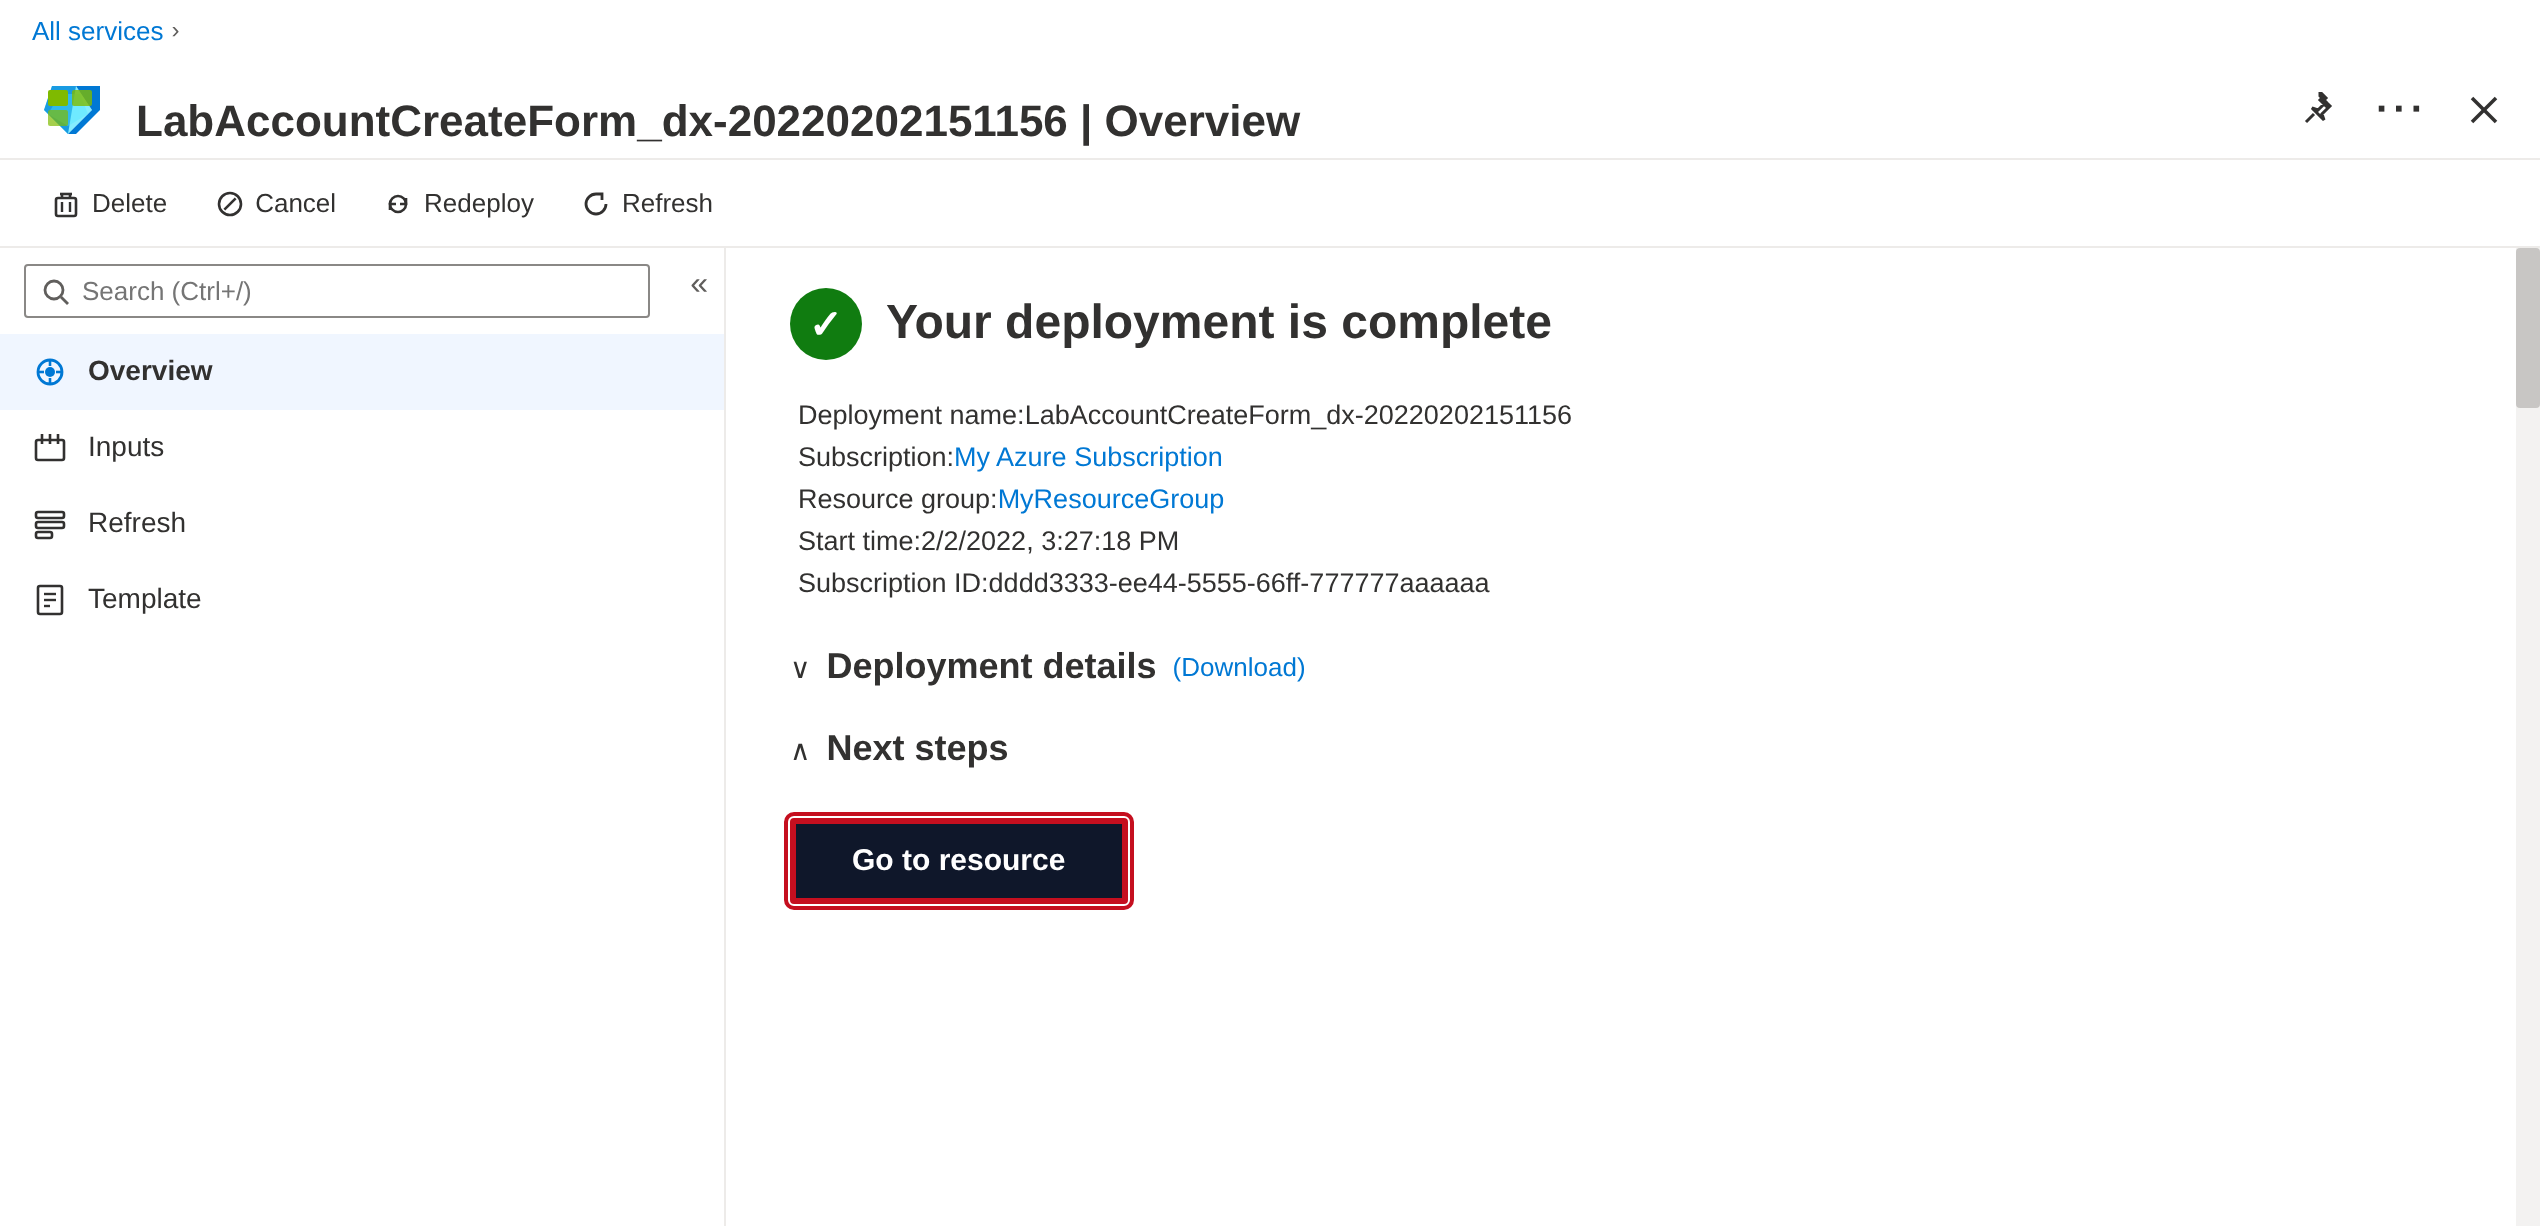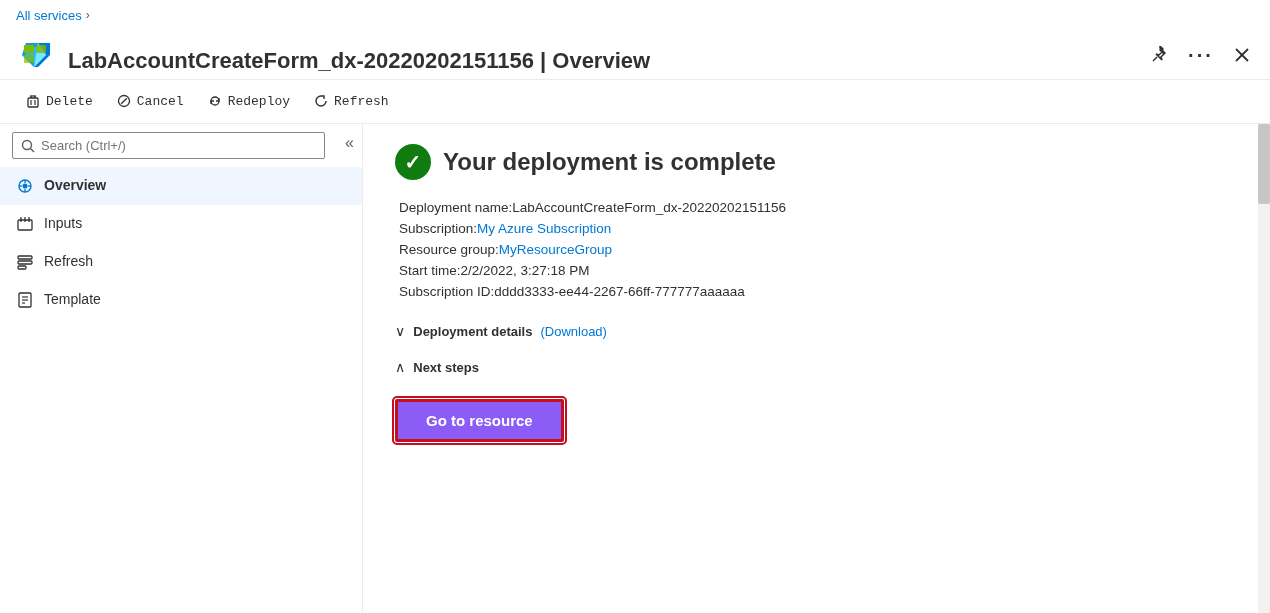--- a/index.html
+++ b/index.html
@@ -137,30 +137,29 @@
 
     .toolbar {
       display: flex;
       align-items: center;
       padding: 8px 16px;
       gap: 4px;
       border-bottom: 1px solid #edebe9;
     }
     .toolbar-btn {
       display: flex;
-      align-items: flex-start;
+      align-items: flex-end;
       gap: 6px;
       background: none;
       border: none;
       cursor: pointer;
       font-size: 13px;
       color: #323130;
       padding: 6px 10px;
       border-radius: 2px;
-      font-family: Liberation Mono, monospace;
     }
 
     .content-wrapper {
       display: flex;
       flex-direction: column;
     }
 
     .deployment-status {
       display: flex;
       align-items: center;
@@ -219,36 +218,36 @@
       align-items: center;
       gap: 8px;
       margin-bottom: 12px;
       cursor: pointer;
     }
     .section-chevron {
       font-size: 14px;
       color: #323130;
     }
     .section-title {
-      font-size: 13px;
+      font-size: 18px;
       font-weight: 600;
       color: #323130;
     }
     .section-link {
       color: #0078d4;
       font-size: 13px;
       cursor: pointer;
     }
 
     .next-steps-section {
       margin-top: 8px;
     }
 
     .go-to-resource-btn {
-      background: #8b5cf6;
+      background: #0f172a;
       color: white;
       border: 3px solid #c50f1f;
       border-radius: 2px;
       padding: 10px 28px;
       font-size: 15px;
       font-weight: 600;
       cursor: pointer;
       margin-top: 12px;
       outline: 2px solid #c50f1f;
       outline-offset: 1px;
@@ -435,21 +434,21 @@
         <div class="detail-row">
           <span class="detail-label">Resource group:</span>
           <a class="detail-link">MyResourceGroup</a>
         </div>
         <div class="detail-row">
           <span class="detail-label">Start time:</span>
           <span class="detail-value">2/2/2022, 3:27:18 PM</span>
         </div>
         <div class="detail-row">
           <span class="detail-label">Subscription ID:</span>
-          <span class="detail-value">dddd3333-ee44-2267-66ff-777777aaaaaa</span>
+          <span class="detail-value">dddd3333-ee44-5555-66ff-777777aaaaaa</span>
         </div>
       </div>
 
       <div class="section-header">
         <span class="section-chevron">∨</span>
         <span class="section-title">Deployment details</span>
         <span class="section-link">(Download)</span>
       </div>
 
       <div class="next-steps-section">

